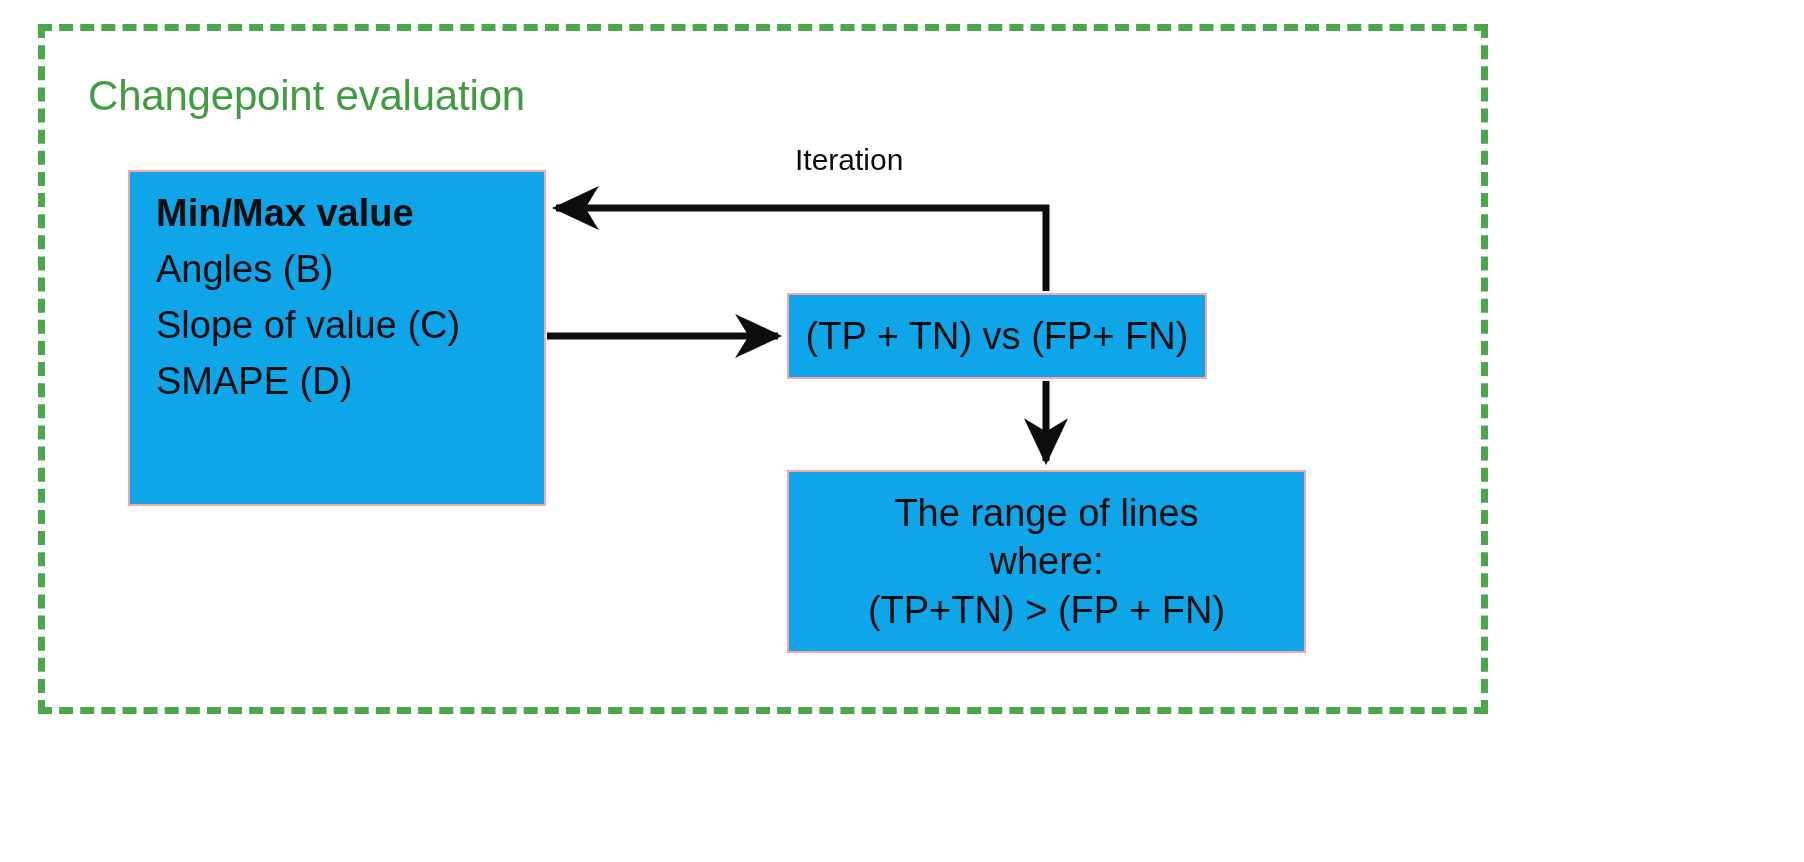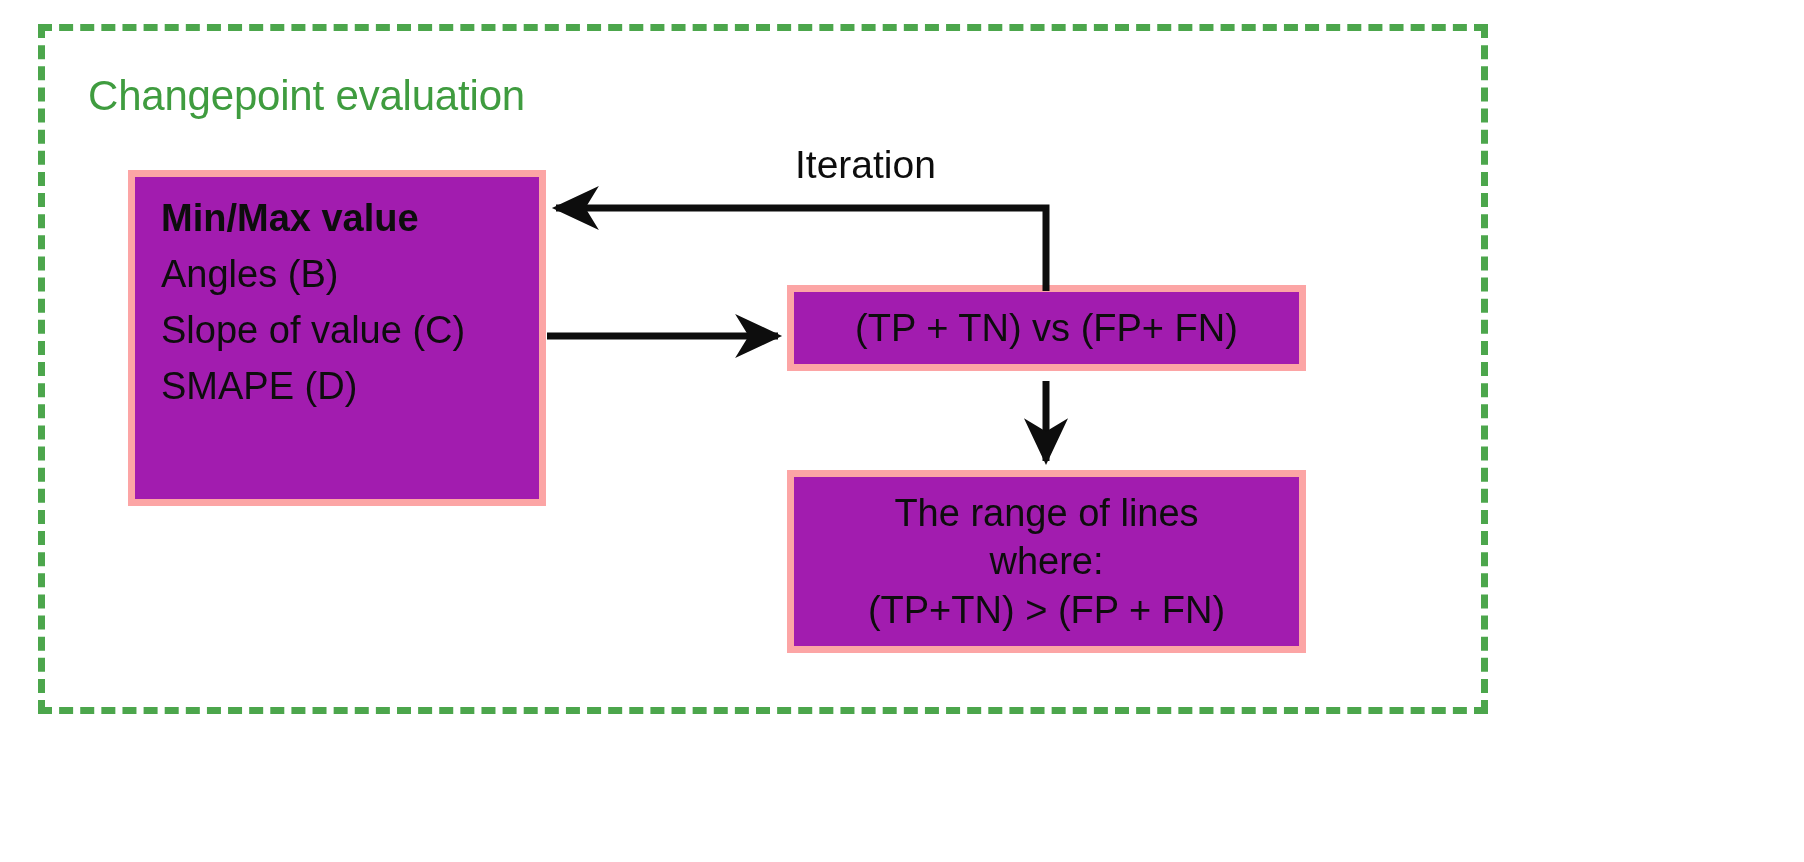--- a/index.html
+++ b/index.html
@@ -39,22 +39,22 @@
     top: 72px;
     font-size: 42px;
     color: #3f9c3f;
     letter-spacing: -0.2px;
     white-space: nowrap;
   }
 
   
   .box {
     position: absolute;
-    background: #a21caf;
-    border: 7px solid #fca5a5;
+    background: #0ea5e9;
+    border: 2px solid #fca5a5;
     box-sizing: border-box;
   }
 
   .box-criteria {
     left: 128px;
     top: 170px;
     width: 418px;
     height: 336px;
     padding: 14px 0 0 26px;
   }
@@ -69,22 +69,22 @@
     font-weight: bold;
   }
   .box-criteria .line sup {
     font-size: 0.62em;
     vertical-align: super;
     line-height: 0;
   }
 
   .box-compare {
     left: 787px;
-    top: 285px;
-    width: 519px;
+    top: 293px;
+    width: 420px;
     height: 86px;
     display: flex;
     align-items: center;
     justify-content: center;
   }
   .box-compare .line {
     font-size: 38px;
     color: #0d0d0d;
     white-space: nowrap;
   }
@@ -105,21 +105,21 @@
     color: #0d0d0d;
     text-align: center;
     white-space: nowrap;
   }
 
   
   .edge-label {
     position: absolute;
     left: 795px;
     top: 143px;
-    font-size: 39px;
+    font-size: 30px;
     color: #0d0d0d;
     white-space: nowrap;
   }
 
   
   .connectors {
     position: absolute;
     left: 0;
     top: 0;
     width: 1804px;

